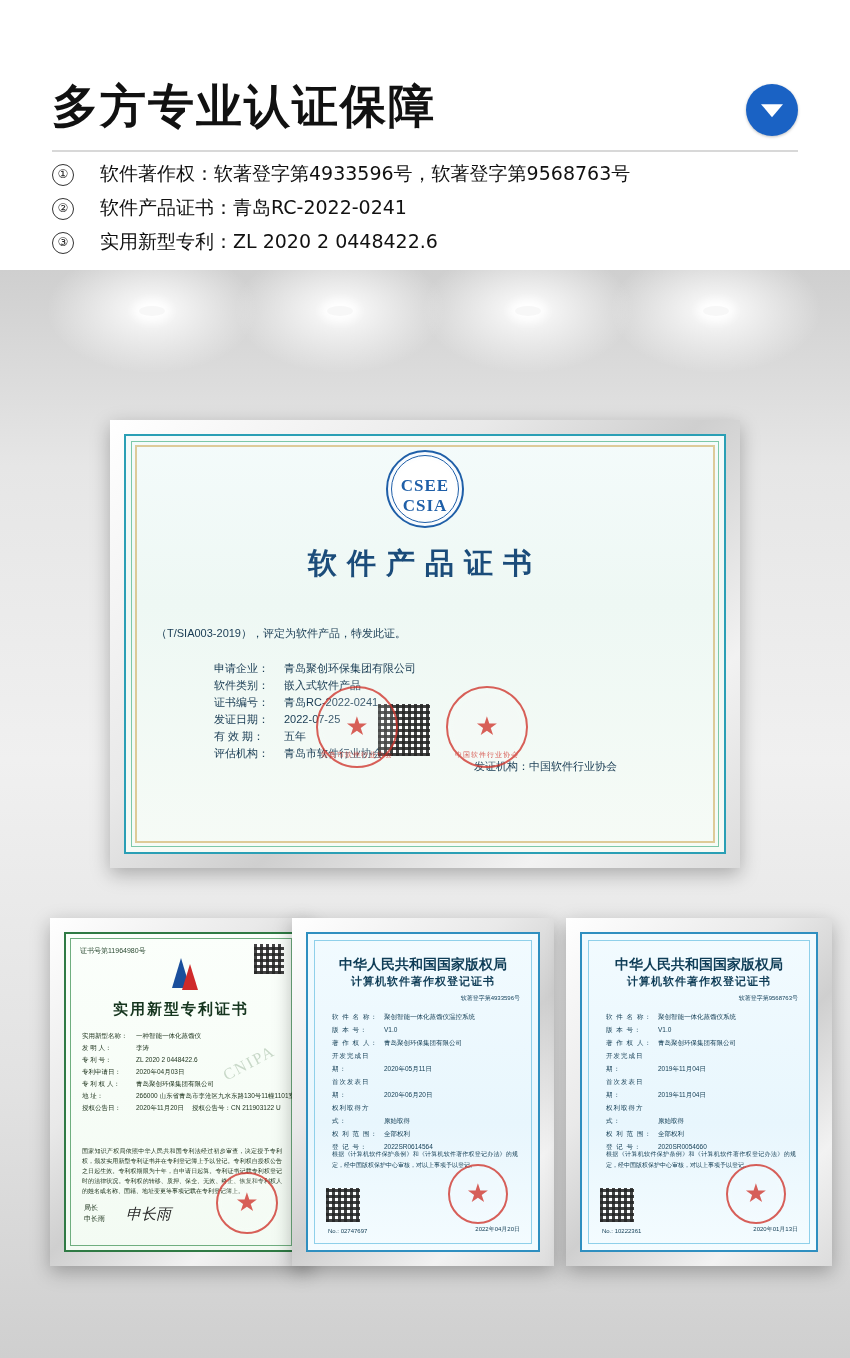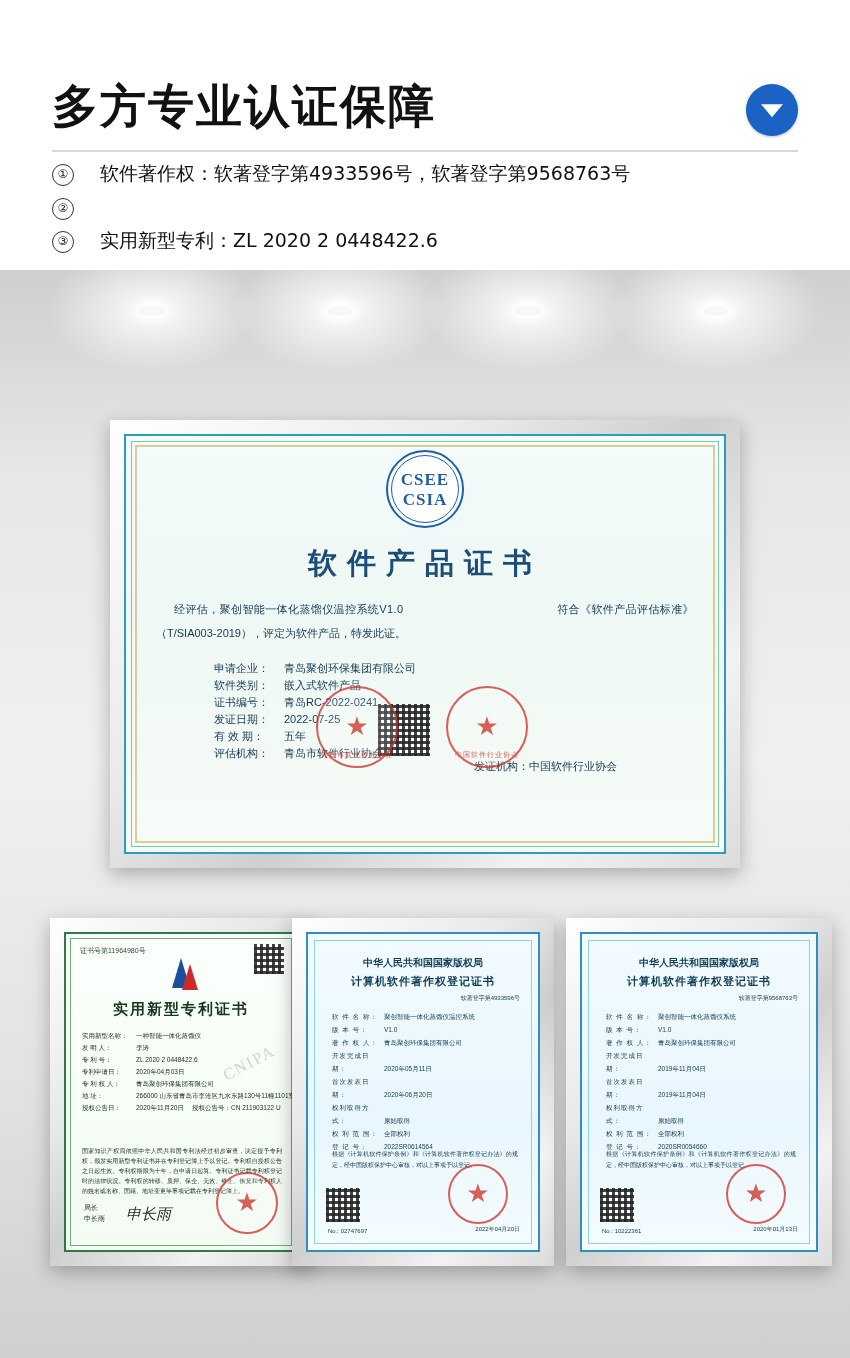--- a/index.html
+++ b/index.html
@@ -81,21 +81,21 @@
     content:"";position:absolute;left:9px;top:9px;right:9px;bottom:9px;
     border:2px solid #caa44a;opacity:.55;
   }
   .seal-top{
     position:absolute;left:50%;top:14px;transform:translateX(-50%);
     width:74px;height:74px;border-radius:50%;
     border:2px solid #1f5fa8;
     background:radial-gradient(circle at 50% 50%,#ffffff 55%,#eaf2fb 100%);
     color:#1f5fa8;text-align:center;
   }
-  .seal-top .s1{font-size:17px;font-weight:bold;letter-spacing:1px;margin-top:18px;font-family:"Liberation Serif",serif;}
+  .seal-top .s1{font-size:17px;font-weight:bold;letter-spacing:1px;margin-top:24px;font-family:"Liberation Serif",serif;}
   .seal-top .s2{font-size:17px;font-weight:bold;letter-spacing:1px;font-family:"Liberation Serif",serif;}
   .seal-top .ring{
     position:absolute;left:3px;top:3px;right:3px;bottom:3px;border:1px solid #1f5fa8;border-radius:50%;
   }
   .cert-title{
     position:absolute;left:0;right:0;top:108px;text-align:center;
     font-size:29px;font-weight:bold;letter-spacing:10px;color:#1b4c7a;
     font-family:"DejaVu Sans","Liberation Sans",sans-serif;
   }
   .cert-line1{position:absolute;left:48px;right:30px;top:166px;font-size:11px;color:#173a52;letter-spacing:.4px;}
@@ -148,21 +148,21 @@
     position:absolute;right:18px;top:120px;font-size:16px;color:#c8d8c8;letter-spacing:2px;
     transform:rotate(-28deg);font-family:"Liberation Serif",serif;
   }
 
   .cert-copy{
     width:100%;height:100%;box-sizing:border-box;position:relative;
     background:linear-gradient(180deg,#f2fbff 0%,#e8f6fd 60%,#f4fcff 100%);
     border:2px solid #2f8fc0;
   }
   .cert-copy:before{content:"";position:absolute;left:6px;top:6px;right:6px;bottom:6px;border:1px solid #8fd0ea;}
-  .cc-h1{position:absolute;left:0;right:0;top:22px;text-align:center;font-size:10px;color:#0f3d57;font-weight:bold;}
+  .cc-h1{position:absolute;left:0;right:0;top:22px;text-align:center;font-size:14px;color:#0f3d57;font-weight:bold;}
   .cc-h2{position:absolute;left:0;right:0;top:40px;text-align:center;font-size:11px;color:#0f3d57;font-weight:bold;letter-spacing:1px;}
   .cc-no{position:absolute;right:18px;top:60px;font-size:6px;color:#0f3d57;}
   .cc-fields{position:absolute;left:24px;top:76px;font-size:6.5px;color:#103b52;line-height:13px;}
   .cc-fields .lbl{display:inline-block;width:52px;letter-spacing:1px;}
   .cc-para{position:absolute;left:24px;right:20px;top:215px;font-size:6px;color:#103b52;line-height:10.5px;text-align:justify;}
   .cc-foot{position:absolute;left:20px;bottom:16px;font-size:6px;color:#103b52;}
   .cc-date{position:absolute;right:18px;bottom:16px;font-size:6px;color:#103b52;}
 </style>
 </head>
 <body>
@@ -176,20 +176,21 @@
     </div>
     <div class="rule"></div>
 
     <div class="list">
       <div class="list-row">
         <div class="num">①</div>
         <div class="litem">软件著作权：软著登字第4933596号，软著登字第9568763号</div>
       </div>
       <div class="list-row">
         <div class="num">②</div>
+        <div class="litem">软件产品证书：青岛RC-2022-0241</div>
       </div>
       <div class="list-row">
         <div class="num">③</div>
         <div class="litem">实用新型专利：ZL 2020 2 0448422.6</div>
       </div>
     </div>
   </div>
 
   <div class="wall">
     <div class="spot" style="left:139px;top:36px;"></div>
@@ -202,24 +203,20 @@
         <div class="cert-main">
 
           <div class="seal-top">
             <div class="ring"></div>
             <div class="s1">CSEE</div>
             <div class="s2">CSIA</div>
           </div>
 
           <div class="cert-title">软件产品证书</div>
 
-          <div class="cert-line1">
-            <span>经评估，聚创智能一体化蒸馏仪温控系统V1.0</span>
-            <span class="right">符合《软件产品评估标准》</span>
-          </div>
           <div class="cert-line2">（T/SIA003-2019），评定为软件产品，特发此证。</div>
 
           <div class="cert-fields">
             <div><span class="lbl">申请企业：</span><span>青岛聚创环保集团有限公司</span></div>
             <div><span class="lbl">软件类别：</span><span>嵌入式软件产品</span></div>
             <div><span class="lbl">证书编号：</span><span>青岛RC-2022-0241</span></div>
             <div><span class="lbl">发证日期：</span><span>2022-07-25</span></div>
             <div><span class="lbl">有 效 期：</span><span>五年</span></div>
             <div><span class="lbl">评估机构：</span><span>青岛市软件行业协会</span></div>
           </div>

